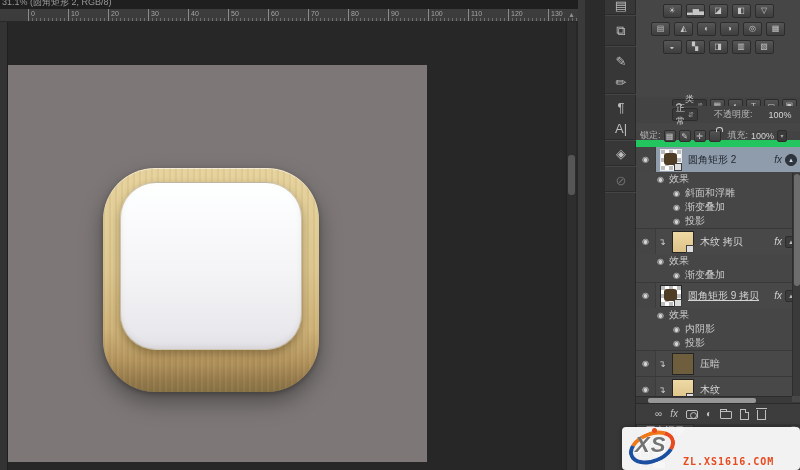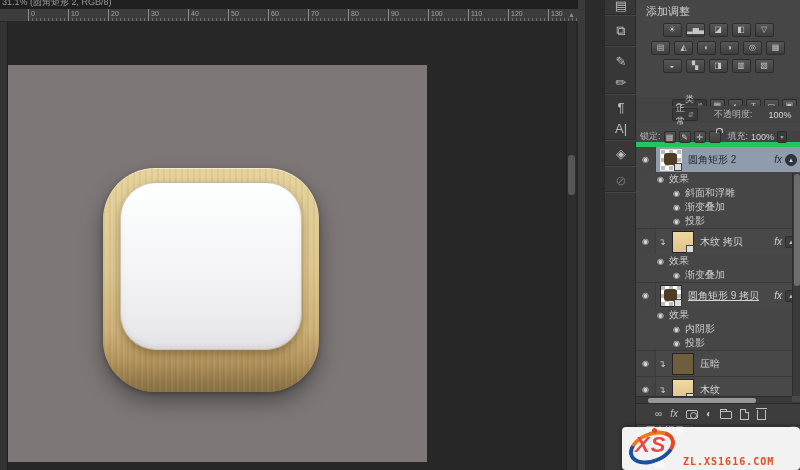--- a/index.html
+++ b/index.html
@@ -55,21 +55,21 @@
   .ltabs { position:absolute; top:81px; left:0; right:0; height:16px; background:#393939; display:flex;
            align-items:flex-end; font-size:10px; color:#9b9b9b; border-top:1px solid #2e2e2e; }
   .ltab { padding:2px 8px 1px 8px; }
   .ltab.active { background:#4a4a4a; color:#dadada; border:1px solid #2e2e2e; border-bottom:none; }
   .pmenu { margin-left:auto; color:#a5a5a5; font-size:9px; padding:0 5px 1px 0; }
 
   .frow, .brow, .lockrow { position:absolute; left:0; right:0; display:flex; align-items:center;
            padding:0 4px; gap:3px; background:#434343; }
   .frow { top:97px; height:17px; }
   .brow { top:106px; height:17px;gap:16px; }
-  .lockrow { top:131px; height:16px; border-bottom:5px solid #22c55e; }
+  .lockrow { top:131px; height:16px; border-bottom:7px solid #22c55e; }
   .combo { background:#3a3a3a; border:1px solid #2c2c2c; border-radius:2px; color:#c9c9c9; font-size:9px;
            display:flex; align-items:center; gap:3px; padding:1px 3px; height:13px;margin-left:32px; }
   .combo .car { font-size:7px; color:#9f9f9f; margin-left:auto; }
   .mag { width:6px; height:6px; border:1px solid #b9b9b9; border-radius:50%; position:relative; flex:none; }
   .mag::after { content:""; position:absolute; left:5px; top:5px; width:3px; height:1px; background:#b9b9b9; transform:rotate(45deg); }
   .ficon { width:15px; height:13px; background:linear-gradient(#545454,#3d3d3d); border:1px solid #2b2b2b;
            color:#c4c4c4; font-size:8px; text-align:center; line-height:11px; border-radius:2px; flex:none; }
   .ftoggle { margin-left:auto; width:13px; height:12px; background:#8c8c8c; border:1px solid #2b2b2b; border-radius:2px; }
   .plabel { font-size:9px; color:#b9b9b9; white-space:nowrap; }
   .pvalue { font-size:9px; color:#d6d6d6; }
@@ -136,21 +136,21 @@
   .hwell { width:9px; height:8px; border:1px solid #8b8b8b; background:#4a4a4a; flex:none; }
   .hthumb { width:14px; height:8px; background:#9b9b9b; border:1px solid #2b2b2b; flex:none; }
 
   
   .wm { position:absolute; left:622px; top:427px; width:178px; height:43px; background:rgba(252,252,252,0.95);
         border-radius:4px; z-index:10; overflow:hidden; box-shadow:0 0 5px rgba(0,0,0,0.35); }
   .wm-ellipse { position:absolute; left:6px; top:5px; width:48px; height:31px; border:4px solid #1b4fa0;
         border-radius:50%; transform:rotate(-22deg); border-top-color:#f07818; border-right-color:#e8491d; }
   .wm-dot { position:absolute; left:30px; top:1px; width:5px; height:5px; background:#e8491d; border-radius:50%; }
   .wm-xs { position:absolute; left:13px; top:5px; font-size:22px; font-weight:bold; font-style:italic;
-        color:#ef4444; text-shadow:1px 1px 0 #fff; letter-spacing:1px; }
+        color:#737373; text-shadow:1px 1px 0 #fff; letter-spacing:1px; }
   .wm-name { position:absolute; left:60px; top:0px; font-size:24px; font-weight:bold; color:#e8491d;
         letter-spacing:2px; text-shadow:1px 0 0 #fff, 0 1px 0 #fff, 2px 2px 3px rgba(120,60,20,0.35); }
   .wm-url { position:absolute; left:61px; top:29px; font-size:10px; font-weight:bold; color:#e8491d;
         font-family:"DejaVu Sans Mono", monospace; letter-spacing:1px; }
 </style>
 </head>
 <body>
 
 <div id="stage">
 
@@ -205,21 +205,20 @@
     <div class="dock-sep" style="top:139px"></div>
     <div class="dock-btn" style="top:142px">◈</div>
     <div class="dock-sep" style="top:165px"></div>
     <div class="dock-btn dim" style="top:169px">⊘</div>
     <div class="dock-sep" style="top:191px"></div>
   </div>
 
   <div class="panels">
 
     <div>
-      <div class="adj-title">添加调整</div>
       <div class="adj-rows">
         <div class="adj-row">
           <div class="adj-btn">☀</div>
           <div class="adj-btn">▂▅▃</div>
           <div class="adj-btn">◪</div>
           <div class="adj-btn">◧</div>
           <div class="adj-btn">▽</div>
         </div>
         <div class="adj-row">
           <div class="adj-btn">▤</div>

